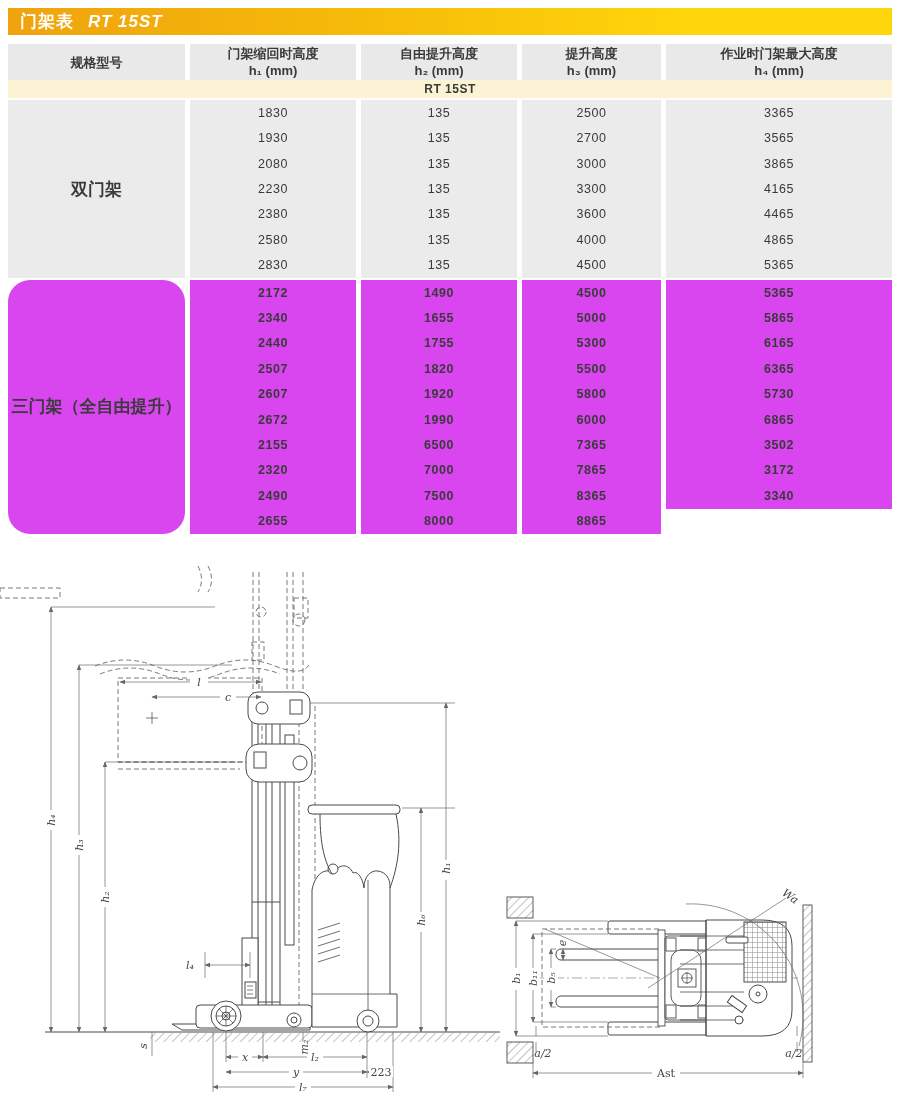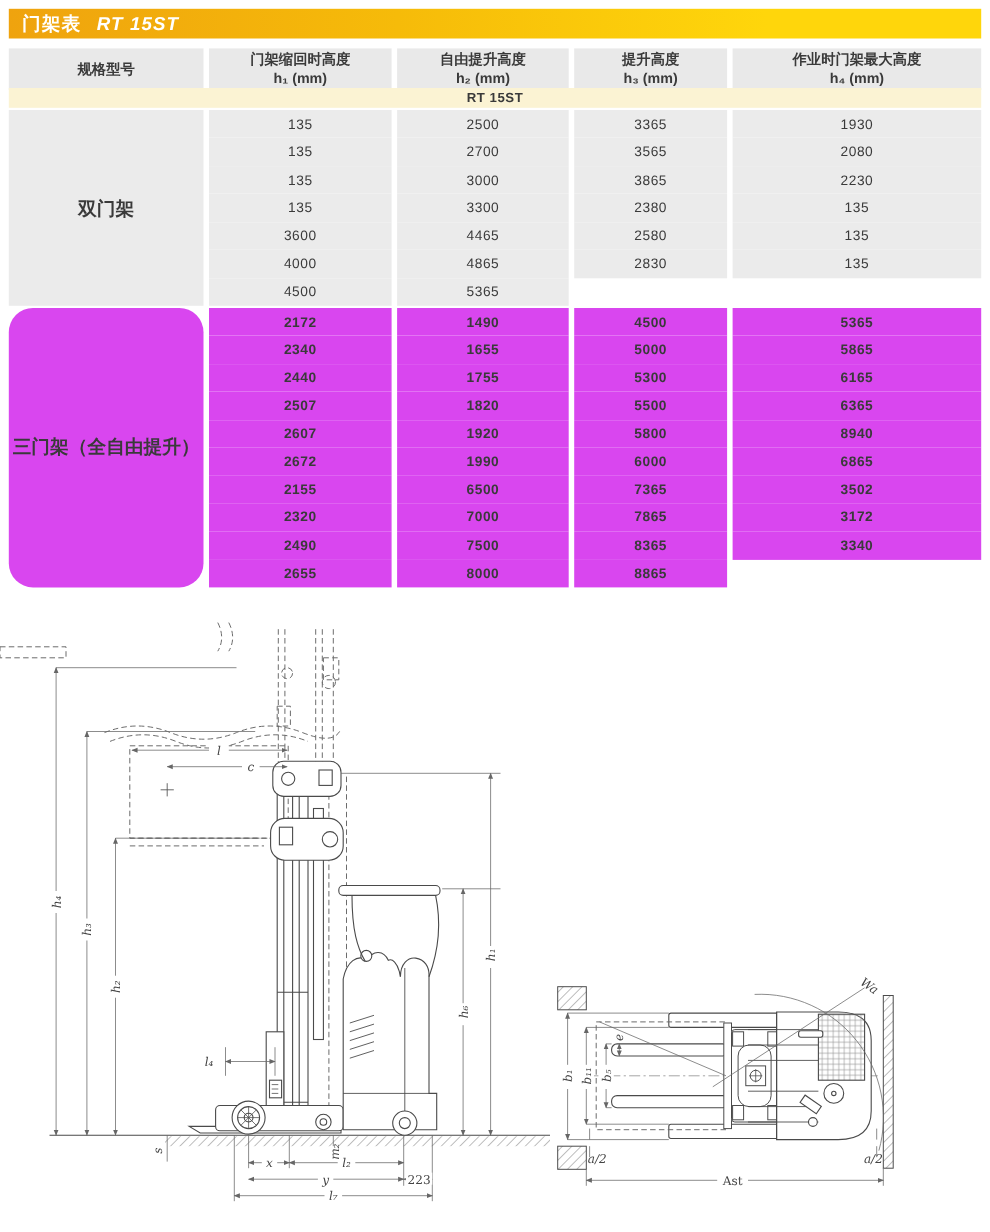--- a/index.html
+++ b/index.html
@@ -59,34 +59,36 @@
     <div class="th">
       <span>作业时门架最大高度</span>
       <span>h₄ (mm)</span>
     </div>
   </div>
 
   <div class="model-row">RT 15ST</div>
 
   <div class="grid sec1">
     <div class="seclabel">双门架</div>
+    <div class="cell">1830</div>
     <div class="cell">135</div>
     <div class="cell">2500</div>
     <div class="cell">3365</div>
     <div class="cell">1930</div>
     <div class="cell">135</div>
     <div class="cell">2700</div>
     <div class="cell">3565</div>
     <div class="cell">2080</div>
     <div class="cell">135</div>
     <div class="cell">3000</div>
     <div class="cell">3865</div>
     <div class="cell">2230</div>
     <div class="cell">135</div>
     <div class="cell">3300</div>
+    <div class="cell">4165</div>
     <div class="cell">2380</div>
     <div class="cell">135</div>
     <div class="cell">3600</div>
     <div class="cell">4465</div>
     <div class="cell">2580</div>
     <div class="cell">135</div>
     <div class="cell">4000</div>
     <div class="cell">4865</div>
     <div class="cell">2830</div>
     <div class="cell">135</div>
@@ -108,21 +110,21 @@
     <div class="cell">1755</div>
     <div class="cell">5300</div>
     <div class="cell">6165</div>
     <div class="cell">2507</div>
     <div class="cell">1820</div>
     <div class="cell">5500</div>
     <div class="cell">6365</div>
     <div class="cell">2607</div>
     <div class="cell">1920</div>
     <div class="cell">5800</div>
-    <div class="cell">8940</div>
+    <div class="cell">5730</div>
     <div class="cell">2672</div>
     <div class="cell">1990</div>
     <div class="cell">6000</div>
     <div class="cell">6865</div>
     <div class="cell">2155</div>
     <div class="cell">6500</div>
     <div class="cell">7365</div>
     <div class="cell">3502</div>
     <div class="cell">2320</div>
     <div class="cell">7000</div>

